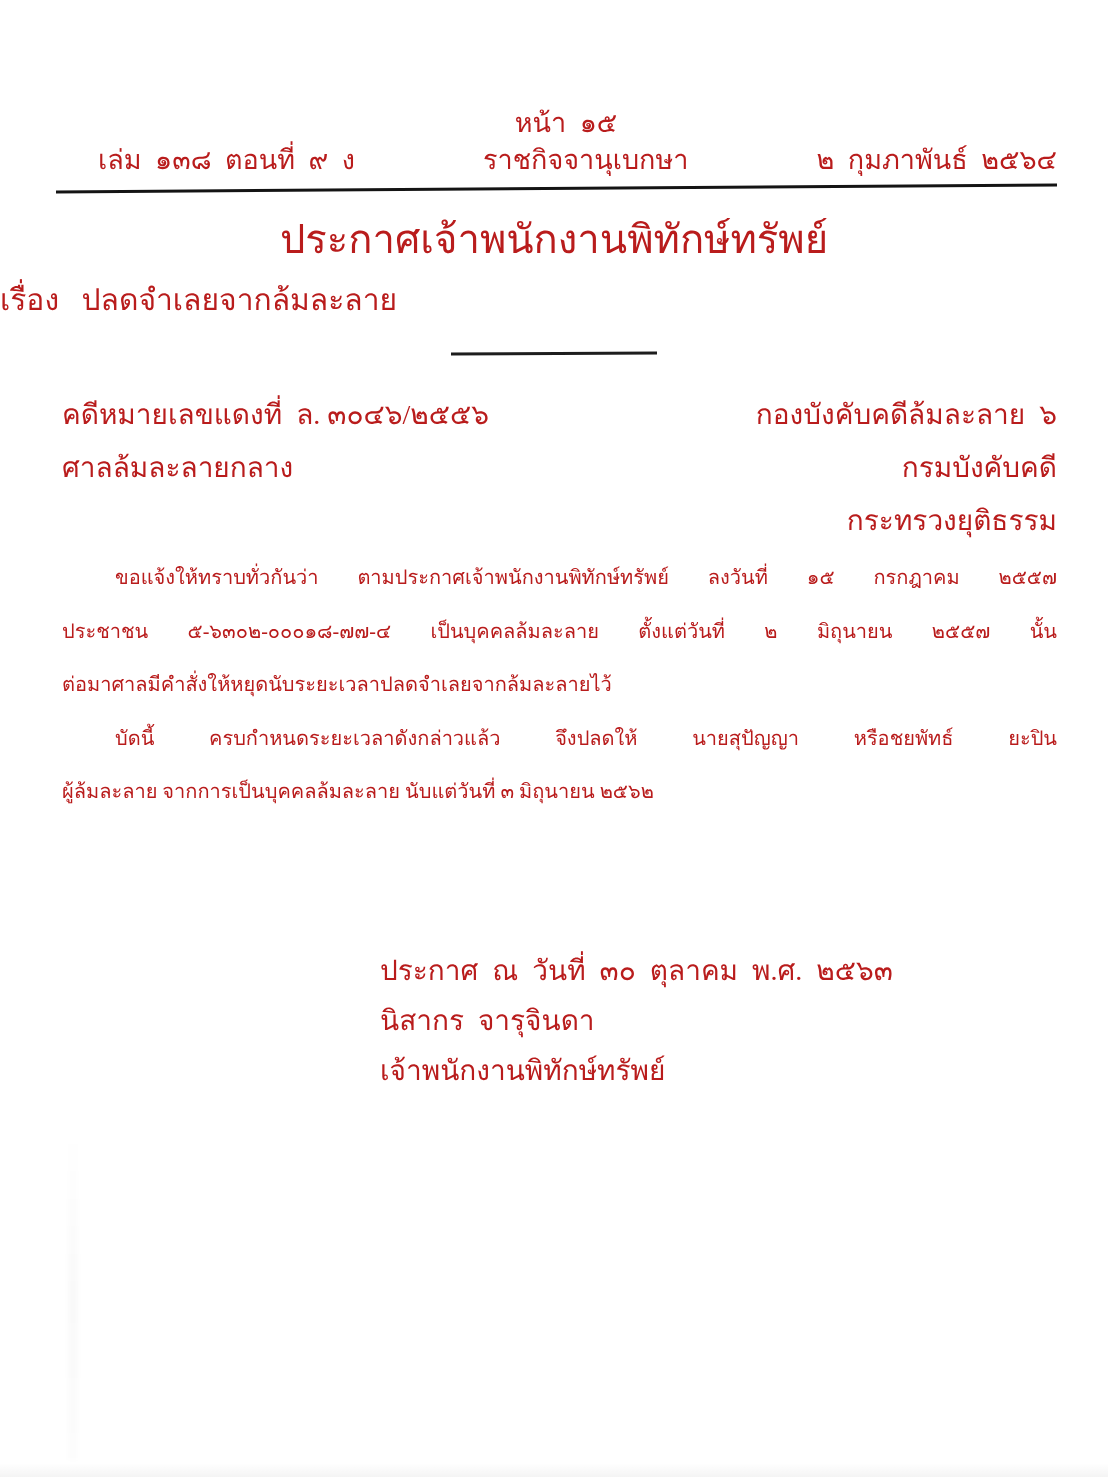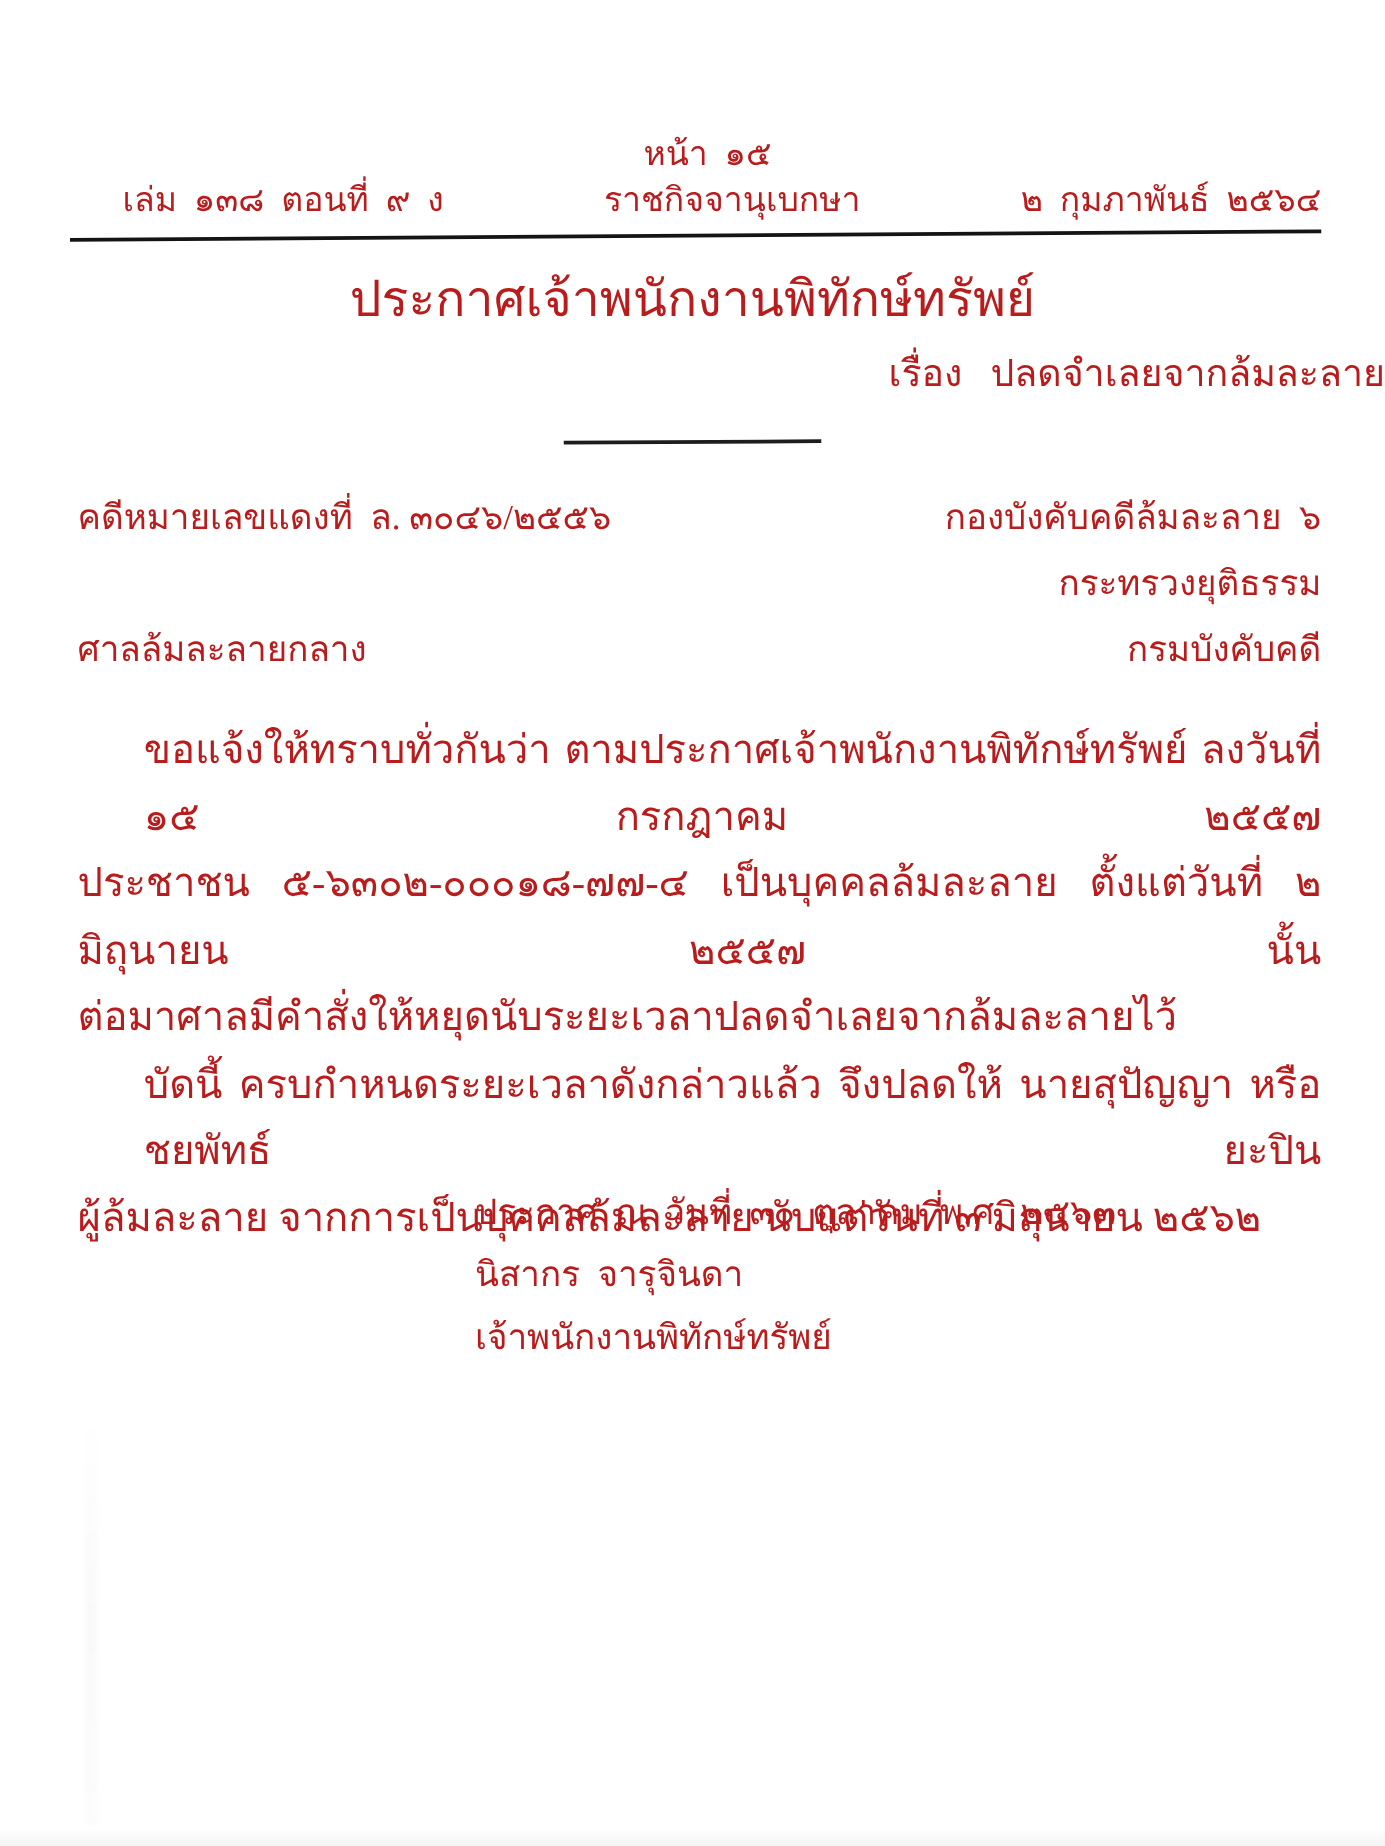--- a/index.html
+++ b/index.html
@@ -49,21 +49,21 @@
     position: absolute;
     top: 212px; left: 0; width: 100%;
     text-align: center;
     font-size: 40px;
     line-height: 56px;
     font-weight: 500;
   }
   .doc-subject {
     position: absolute;
     top: 278px; left: 0; width: 100%;
-    text-align: right;
+    text-align: left;
     font-size: 30px;
     line-height: 44px;
   }
   .title-divider {
     position: absolute;
     top: 352px; left: calc(50% - 103px);
     width: 206px; height: 3px;
     background: #1d1d1d;
     transform: rotate(-0.3deg);
   }
@@ -79,22 +79,22 @@
     display: flex;
     justify-content: space-between;
     align-items: baseline;
   }
   .case-row .right-cell { text-align: right; margin-left: 31px; }
   .case-row.only-right { justify-content: flex-end; }
 
   
   .body-block {
     position: absolute;
-    top: 573px; left: 62px; right: 51px;
-    font-size: 32px;
+    top: 551px; left: 62px; right: 51px;
+    font-size: 20px;
     line-height: 53.5px;
   }
   .body-block .ln {
     text-align: justify;
     text-align-last: justify;
   }
   .body-block .ln.ind { padding-left: 53px; }
   .body-block .ln.end {
     text-align: left;
     text-align-last: left;
@@ -143,26 +143,26 @@
 
   <div class="doc-title">ประกาศเจ้าพนักงานพิทักษ์ทรัพย์</div>
   <div class="doc-subject pre">เรื่อง   ปลดจำเลยจากล้มละลาย</div>
   <div class="title-divider"></div>
 
   <div class="case-block">
     <div class="case-row">
       <span class="pre">คดีหมายเลขแดงที่  ล. ๓๐๔๖/๒๕๕๖</span>
       <span class="right-cell pre">กองบังคับคดีล้มละลาย  ๖</span>
     </div>
-    <div class="case-row only-right">
-      <span class="right-cell">กระทรวงยุติธรรม</span>
-    </div>
     <div class="case-row">
       <span>ศาลล้มละลายกลาง</span>
       <span class="right-cell">กรมบังคับคดี</span>
+    </div>
+    <div class="case-row only-right">
+      <span class="right-cell">กระทรวงยุติธรรม</span>
     </div>
   </div>
 
   <div class="body-block">
     <div class="ln ind">ขอแจ้งให้ทราบทั่วกันว่า ตามประกาศเจ้าพนักงานพิทักษ์ทรัพย์ ลงวันที่ ๑๕ กรกฎาคม ๒๕๕๗</div>
     <div class="ln">ประชาชน ๕-๖๓๐๒-๐๐๐๑๘-๗๗-๔ เป็นบุคคลล้มละลาย ตั้งแต่วันที่ ๒ มิถุนายน ๒๕๕๗ นั้น</div>
     <div class="ln end">ต่อมาศาลมีคำสั่งให้หยุดนับระยะเวลาปลดจำเลยจากล้มละลายไว้</div>
     <div class="ln ind">บัดนี้ ครบกำหนดระยะเวลาดังกล่าวแล้ว จึงปลดให้ นายสุปัญญา หรือชยพัทธ์ ยะปิน</div>
     <div class="ln end">ผู้ล้มละลาย จากการเป็นบุคคลล้มละลาย นับแต่วันที่ ๓ มิถุนายน ๒๕๖๒</div>
   </div>

